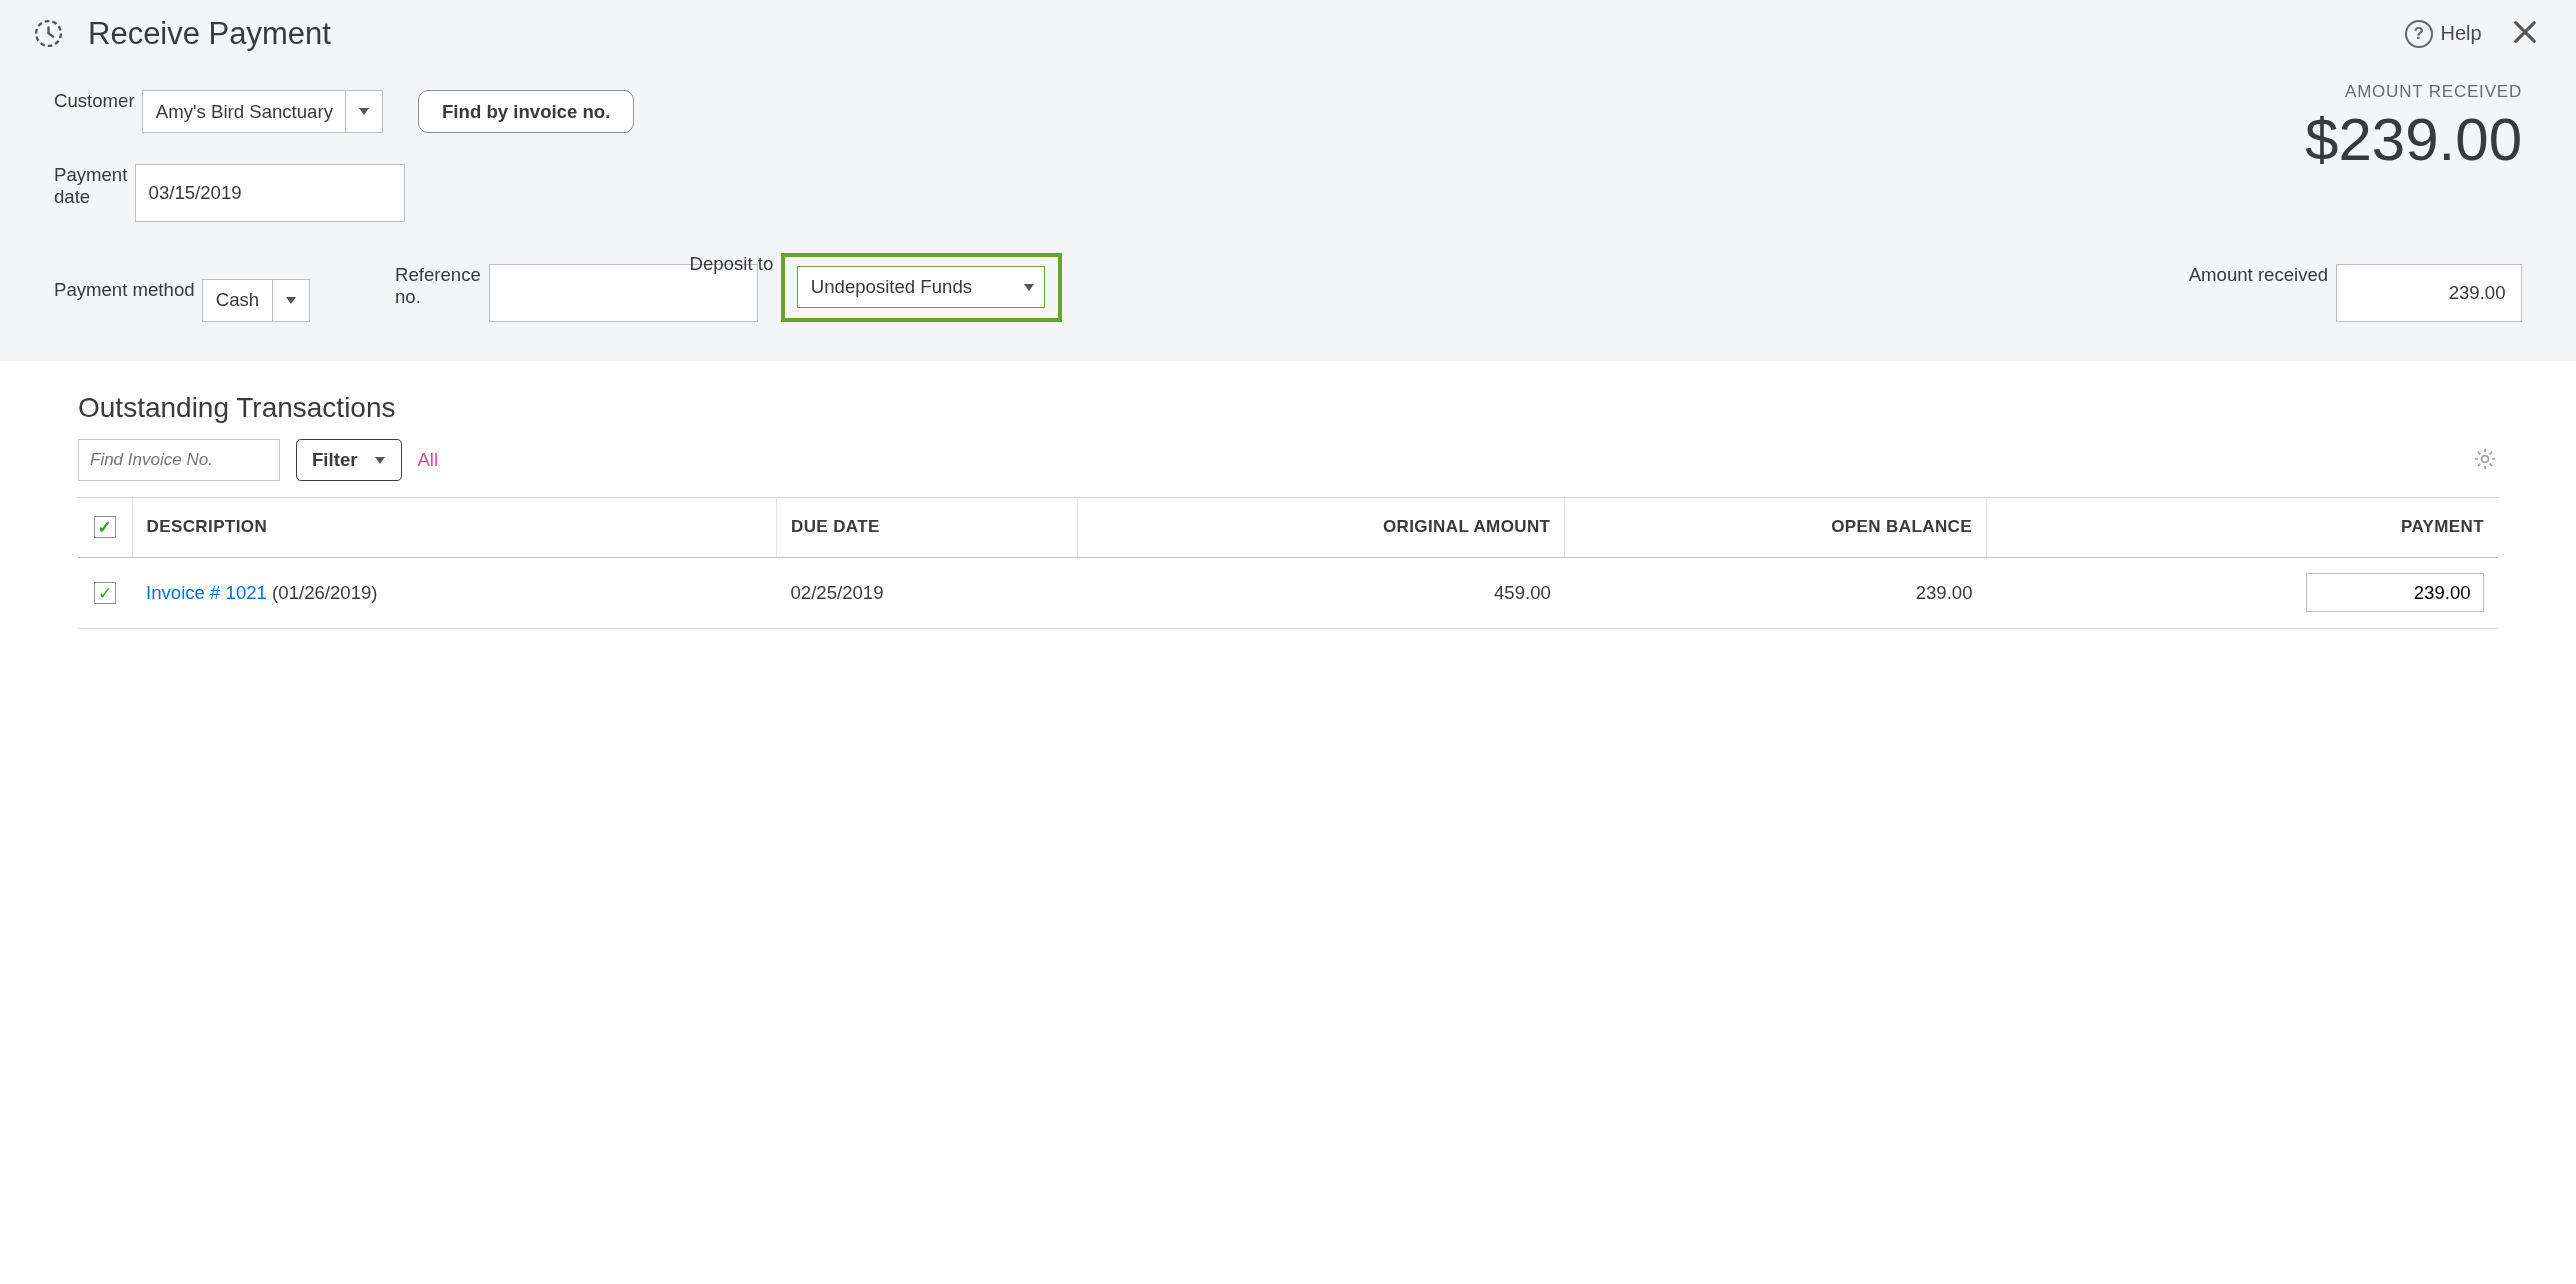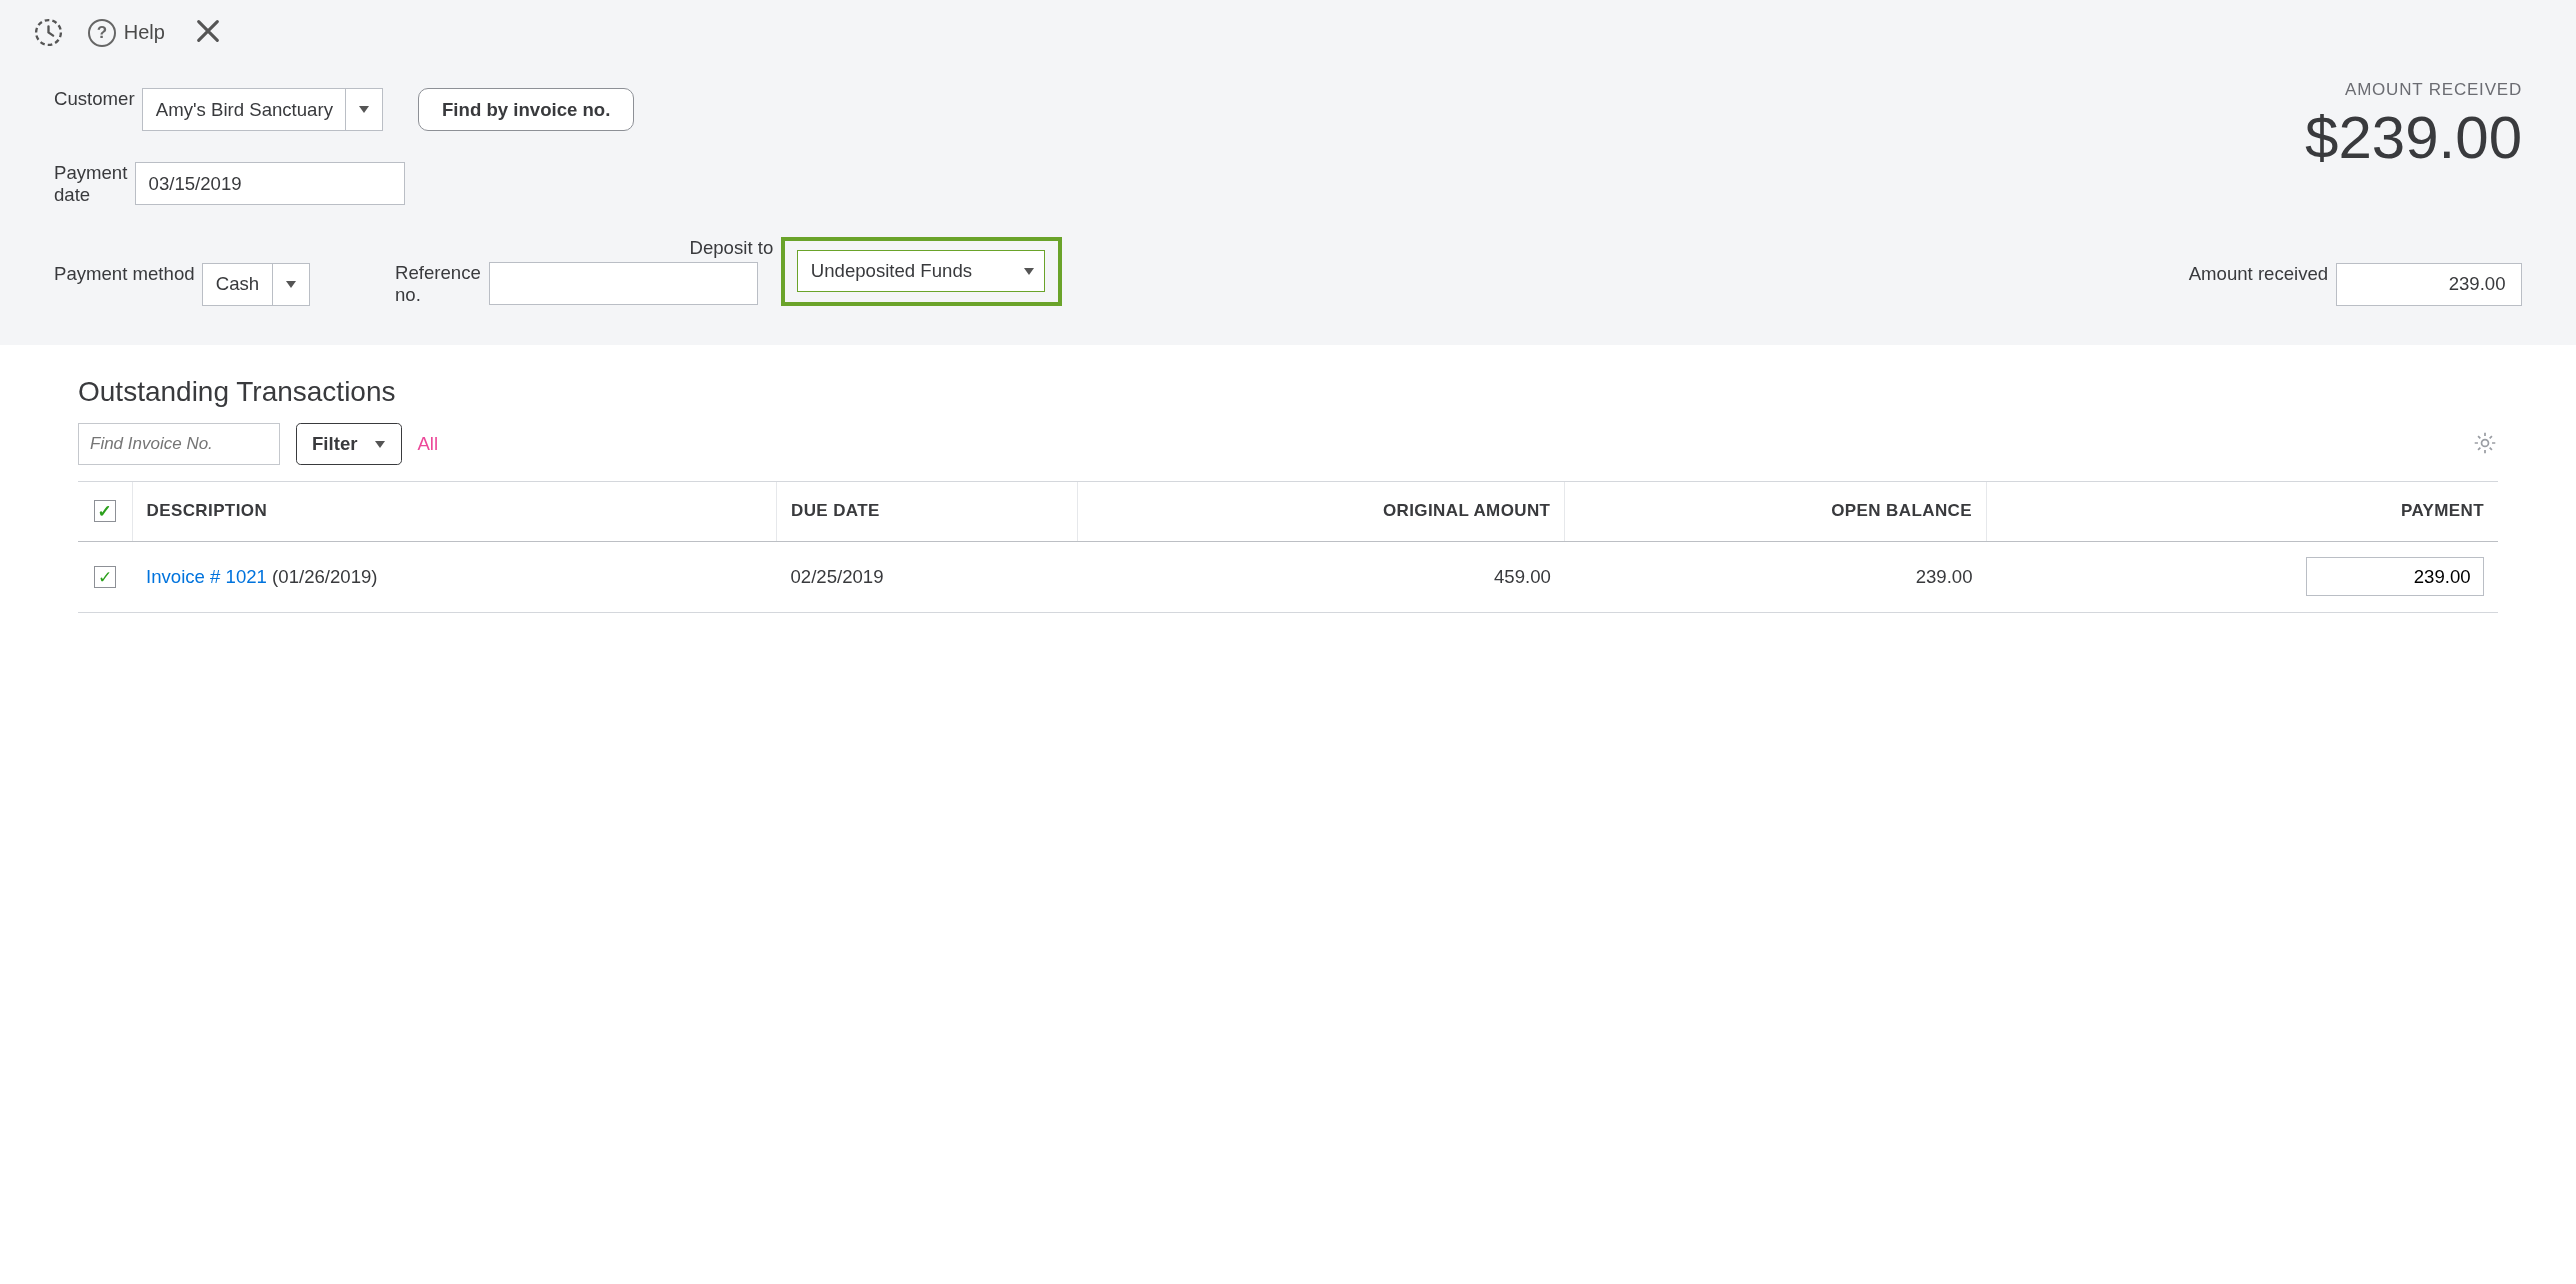--- a/index.html
+++ b/index.html
@@ -67,21 +67,21 @@
       align-items: flex-end;
       gap: 23px;
       position: relative;
     }
     .field-group { display: flex; gap: 7.8px; }
     .field-label {
       font-size: 18.6px;
       color: #393a3d;
     }
     .input, .select-display {
-      height: 43px;
+      height: 58px;
       background: #fff;
       border: 0.8px solid #babec5;
       padding: 0 12.4px;
       font-size: 18.6px;
       color: #393a3d;
     }
     .select-wrap {
       display: flex;
       border: 0.8px solid #babec5;
       background: #fff;
@@ -256,20 +256,21 @@
 </head>
 <body>
 
 <div class="header">
   <span class="header-icon">
     <svg width="31" height="31" viewBox="0 0 40 40" fill="none">
       <circle cx="20" cy="20" r="16" stroke="#555" stroke-width="3" stroke-dasharray="6 4"></circle>
       <path d="M20 12 L20 20 L26 24" stroke="#555" stroke-width="3" fill="none" stroke-linecap="round"></path>
     </svg>
   </span>
+  <div class="page-title">Receive Payment</div>
   <div class="help-btn">
     <span class="help-icon-circle">?</span>
     <span>Help</span>
   </div>
   <div class="close-btn">
     <svg width="28" height="28" viewBox="0 0 36 36">
       <path d="M6 6 L30 30 M30 6 L6 30" stroke="#555" stroke-width="4" stroke-linecap="round"></path>
     </svg>
   </div>
 </div>

